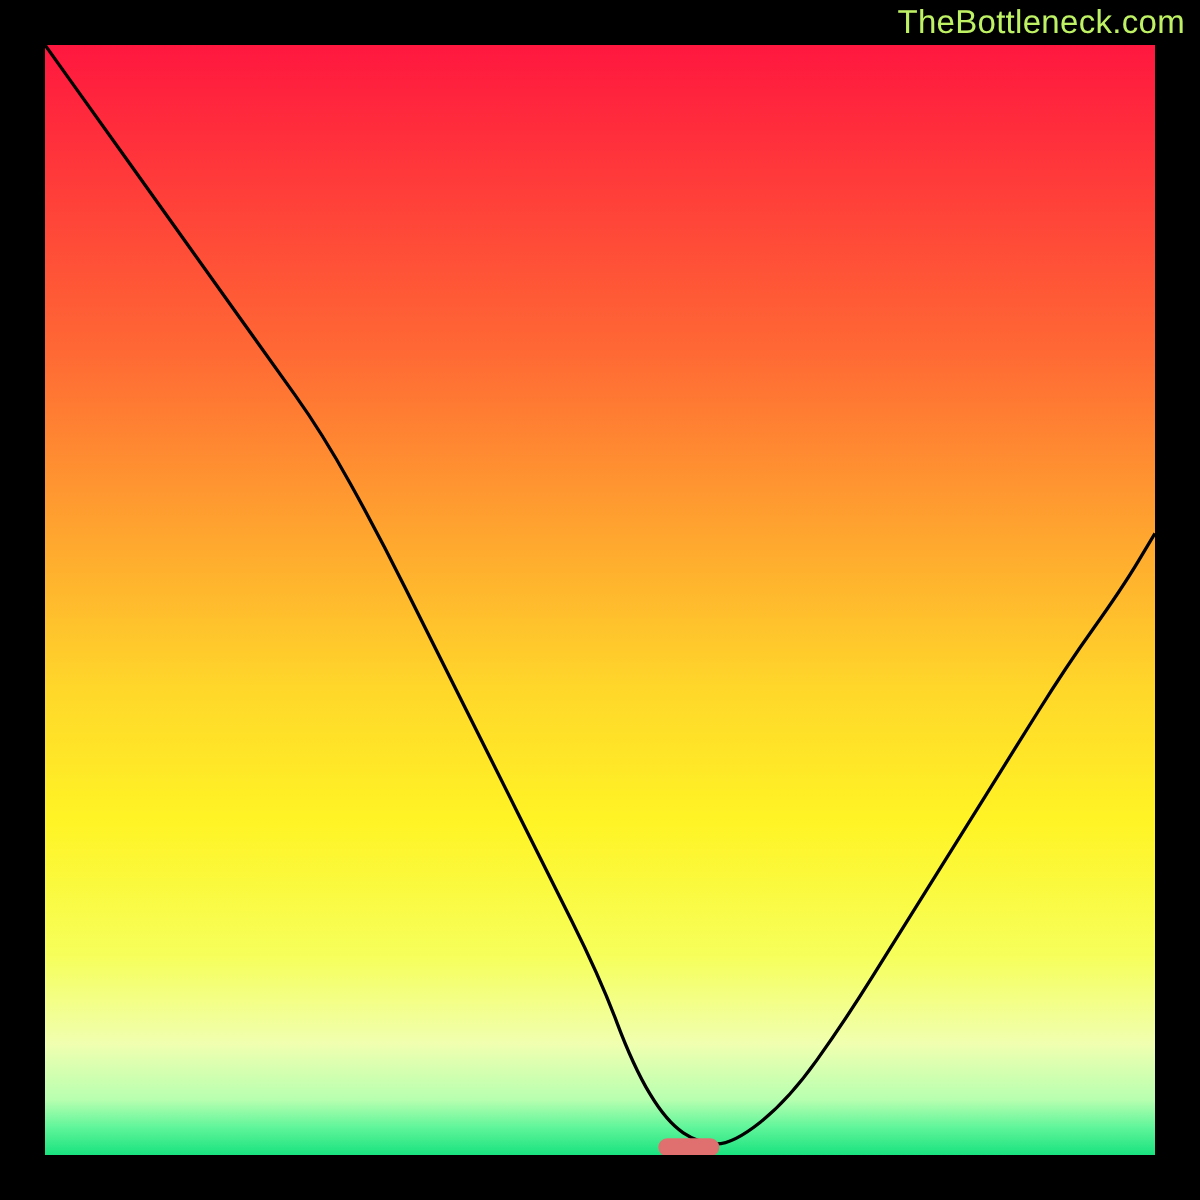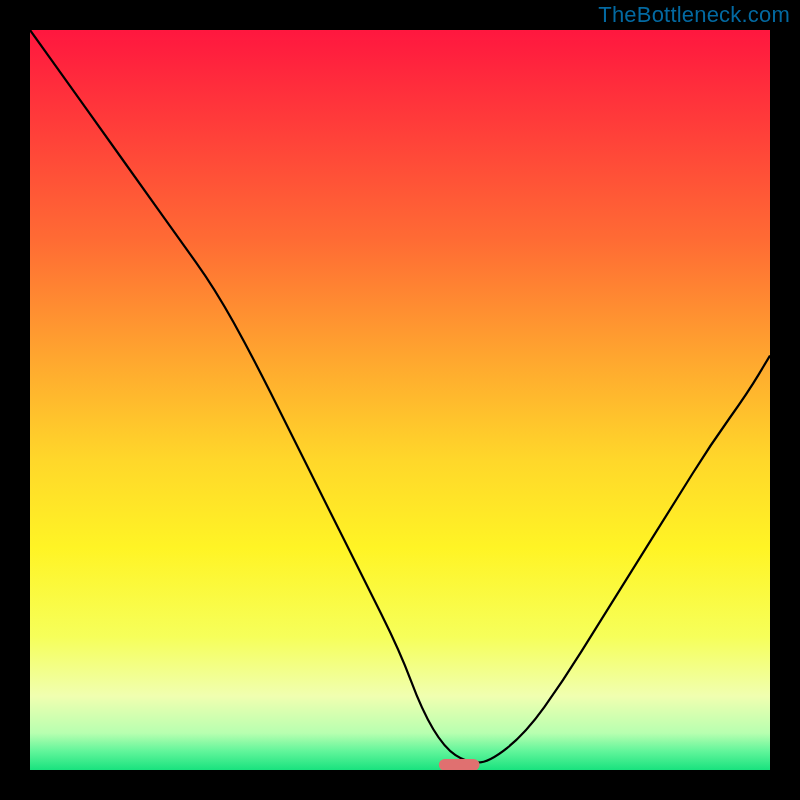--- a/index.html
+++ b/index.html
@@ -16,21 +16,21 @@
     width: 800px;
     height: 800px;
     background: #000;
   }
   .watermark {
     position: absolute;
     top: 2px;
     right: 10px;
     font-size: 22px;
     font-weight: 500;
-    color: #0369a1;
+    color: #bef264;
     letter-spacing: 0.2px;
     z-index: 10;
   }
   svg.plot {
     position: absolute;
     left: 30px;
     top: 30px;
     width: 740px;
     height: 740px;
     display: block;

